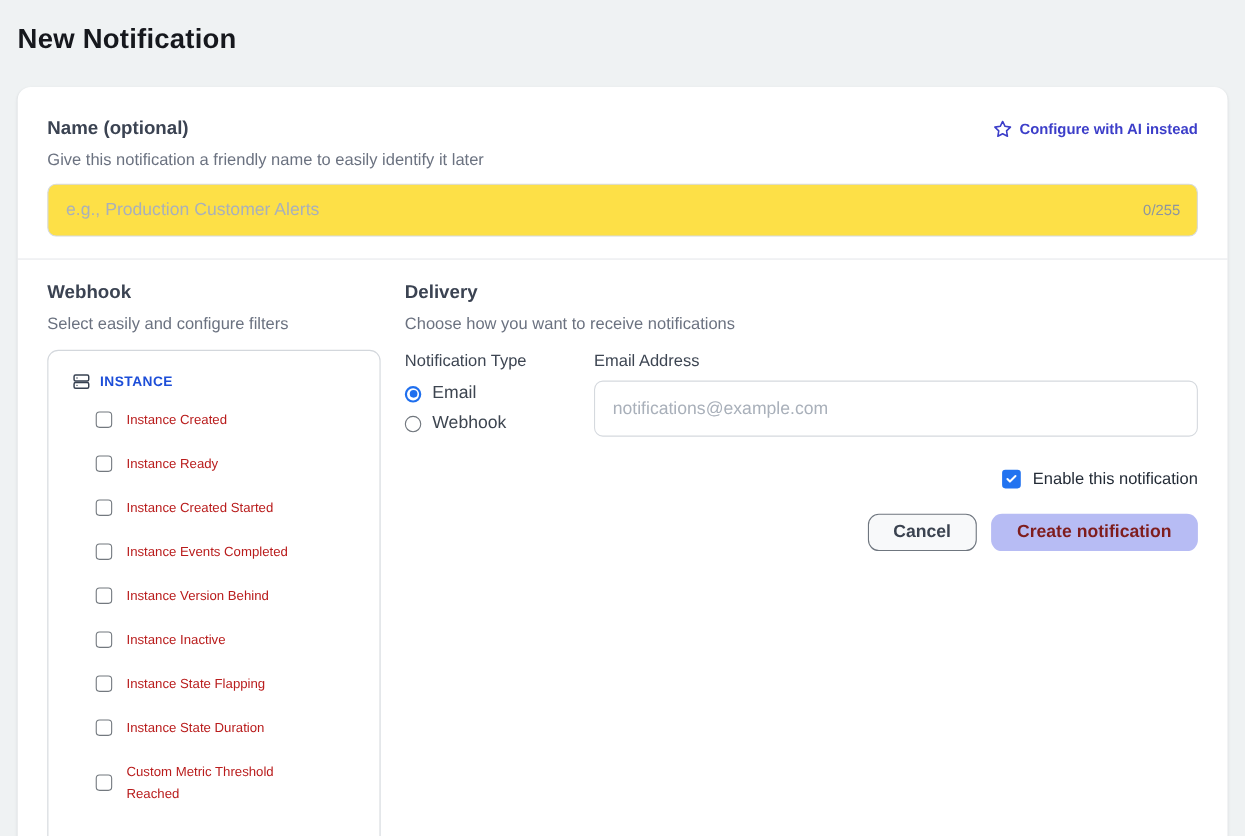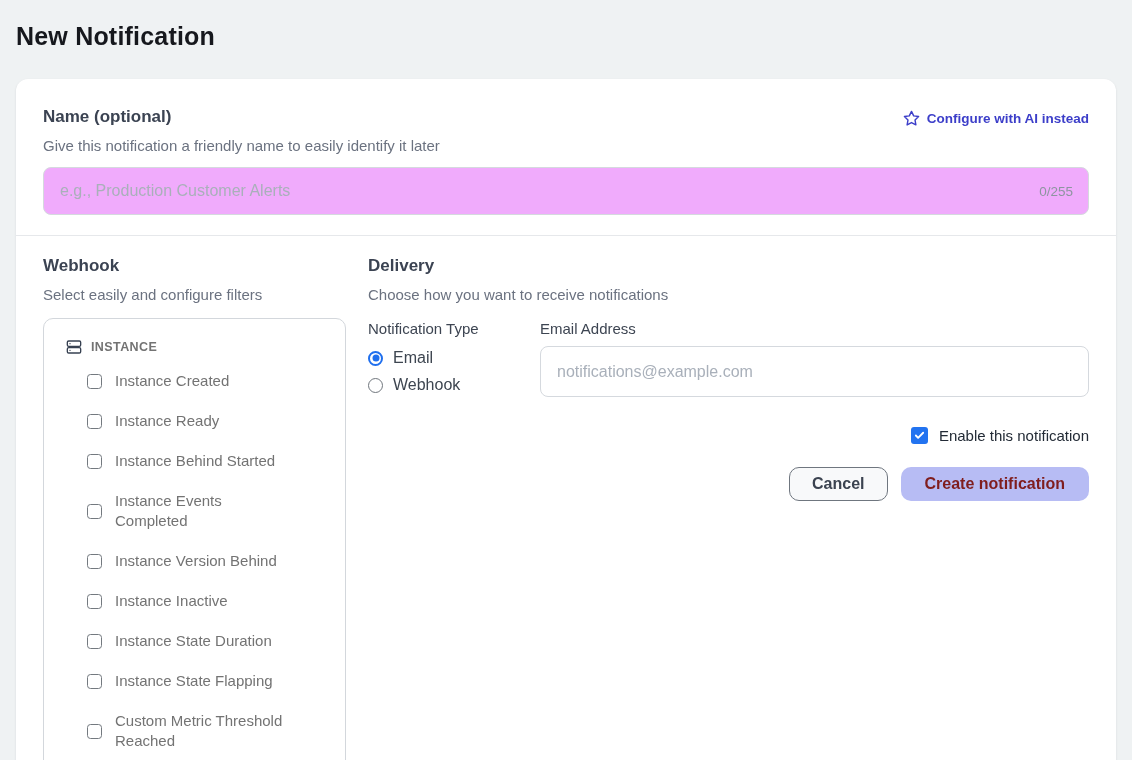--- a/index.html
+++ b/index.html
@@ -16,66 +16,66 @@
     margin: 0 0 28px; letter-spacing: .2px;
   }
   .card {
     background: #ffffff; border-radius: 12px;
     box-shadow: 0 1px 3px rgba(16,24,40,.07), 0 1px 2px rgba(16,24,40,.04);
     padding: 28px 27px 24px; min-height: 710px;
   }
   .section-title { font-size: 17px; font-weight: 700; color: #3b4352; margin: 0; }
   .sub { font-size: 15px; color: #6b7280; margin: 10px 0 0; }
 
-  .name-head { display: flex; justify-content: space-between; align-items: flex-end; }
+  .name-head { display: flex; justify-content: space-between; align-items: center; }
   .ai-link {
     display: flex; align-items: center; gap: 7px;
     font-size: 13.5px; font-weight: 700; color: #3c3ec9;
     text-decoration: none; cursor: pointer;
   }
   .ai-link svg { display: block; }
 
   .input-wrap { position: relative; margin-top: 13px; }
   .text-input {
     width: 100%; height: 48px;
     border: 1px solid #d5d9de; border-radius: 8px;
     padding: 0 64px 0 16px; font-size: 16px; color: #111827;
-    font-family: inherit; outline: none; background: #f0abfc;
+    font-family: inherit; outline: none; background: #fde047;
   }
   .text-input::placeholder { color: #a9b0ba; }
   .counter {
     position: absolute; right: 16px; top: 50%; transform: translateY(-50%);
     font-size: 13.5px; color: #8d95a0;
   }
 
   .divider { border: 0; border-top: 1px solid #e6e8eb; margin: 20px -27px 0; }
 
   .columns { display: flex; margin-top: 20px; }
   .events-col { flex: 0 0 303px; width: 303px; }
   .delivery-col { flex: 1; margin-left: 22px; min-width: 0; }
 
   .events-box {
     margin-top: 15px; border: 1px solid #d3d7dc; border-radius: 10px;
     padding: 14px 16px 16px 22px; height: 640px; background: #fff;
   }
   .group-header {
     display: flex; align-items: center; gap: 9px;
-    margin: 6px 0 16px; color: #737373;
+    margin: 6px 0 16px; color: #1d4ed8;
     font-size: 12.5px; font-weight: 700; letter-spacing: .4px;
   }
   .group-header .gicon { display: flex; width: 16px; height: 16px; }
   .event-row {
     display: flex; align-items: center; gap: 13px;
     margin: 0 0 20px 21px; min-height: 20px; cursor: pointer;
   }
   .checkbox {
     width: 15px; height: 15px; flex: 0 0 auto;
     border: 1.5px solid #73797f; border-radius: 3.5px; background: #fff;
   }
-  .event-label { font-size: 15px; line-height: 20px; color: #737373; max-width: 180px; }
+  .event-label { font-size: 12px; line-height: 20px; color: #b91c1c; max-width: 180px; }
 
   .delivery-grid { display: flex; margin-top: 17px; }
   .type-col { flex: 0 0 172px; }
   .email-col { flex: 1; min-width: 0; }
   .field-label { font-size: 15px; color: #3d4552; }
 
   .radio-group { margin-top: 12px; }
   .radio-row { display: flex; align-items: center; gap: 10px; margin-bottom: 9px; cursor: pointer; }
   .radio {
     width: 15px; height: 15px; flex: 0 0 auto; position: relative;
@@ -161,41 +161,41 @@
             <div class="event-row">
               <span class="checkbox"></span>
               <span class="event-label">Instance Created</span>
             </div>
             <div class="event-row">
               <span class="checkbox"></span>
               <span class="event-label">Instance Ready</span>
             </div>
             <div class="event-row">
               <span class="checkbox"></span>
-              <span class="event-label">Instance Behind Started</span>
+              <span class="event-label">Instance Created Started</span>
             </div>
             <div class="event-row">
               <span class="checkbox"></span>
               <span class="event-label">Instance Events Completed</span>
             </div>
             <div class="event-row">
               <span class="checkbox"></span>
               <span class="event-label">Instance Version Behind</span>
             </div>
             <div class="event-row">
               <span class="checkbox"></span>
               <span class="event-label">Instance Inactive</span>
             </div>
             <div class="event-row">
               <span class="checkbox"></span>
+              <span class="event-label">Instance State Flapping</span>
+            </div>
+            <div class="event-row">
+              <span class="checkbox"></span>
               <span class="event-label">Instance State Duration</span>
-            </div>
-            <div class="event-row">
-              <span class="checkbox"></span>
-              <span class="event-label">Instance State Flapping</span>
             </div>
             <div class="event-row">
               <span class="checkbox"></span>
               <span class="event-label">Custom Metric Threshold Reached</span>
             </div>
           </div>
       </div>
 
       <div class="delivery-col">
         <h2 class="section-title">Delivery</h2>

